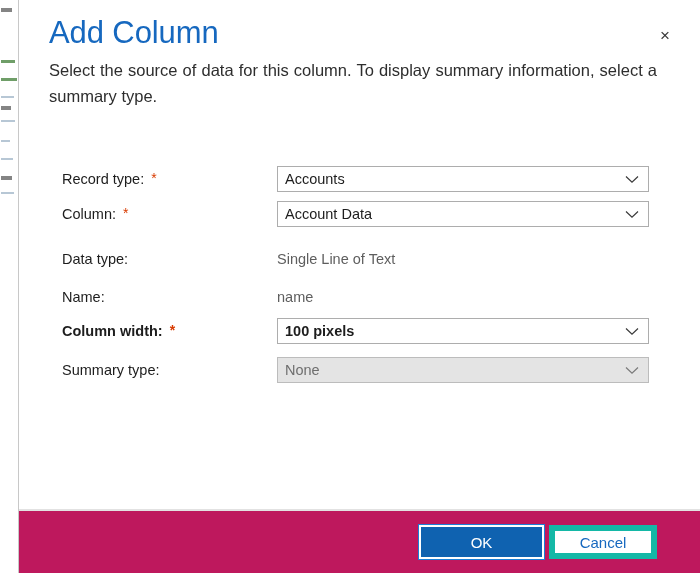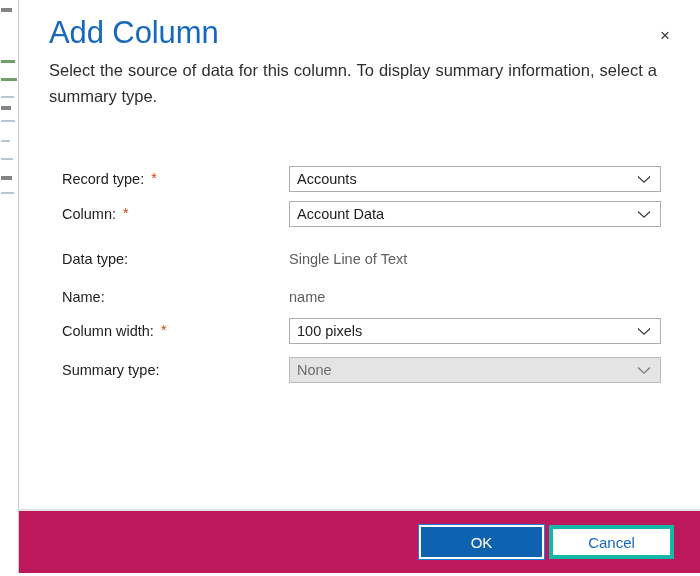--- a/index.html
+++ b/index.html
@@ -130,21 +130,21 @@
     font-size: 14px;
     vertical-align: top;
     position: relative;
     top: -1px;
     margin-left: 7px;
     font-family: "Liberation Sans", sans-serif;
   }
 
   .row-field {
     position: absolute;
-    left: 270px;
+    left: 258px;
     top: 0;
     width: 336px;
   }
 
   .combo {
     position: relative;
     width: 372px;
     height: 26px;
     box-sizing: border-box;
     border: 1px solid #adadad;
@@ -219,24 +219,24 @@
   .btn-ok {
     left: 400px;
     width: 125px;
     background: #0f62b0;
     color: #ffffff;
     border: 2px solid #ffffff;
     outline: 1px solid #1c7fd6;
   }
   .btn-cancel {
     left: 530px;
-    width: 125px;
+    width: 108px;
     background: #ffffff;
     color: #1668bf;
-    border: 4px solid #14b8a6;
+    border: 6px solid #14b8a6;
   }
 
   
   #bottom-edge {
     position: absolute;
     left: 0; bottom: 0;
     width: 700px; height: 3px;
     background: #ffffff;
   }
 </style>
@@ -308,21 +308,21 @@
         </div>
       </div>
 
       <div class="form-row" style="top:124px;">
         <div class="row-label">Name:</div>
         <div class="row-field">
           <div class="static-val">name</div>
         </div>
       </div>
 
-      <div class="form-row" style="top:158px;">
+      <div class="form-row" style="top:158px;font-weight:bold;">
         <div class="row-label">
           <span>Column width:</span><span class="req-star">*</span>
         </div>
         <div class="row-field">
           <div class="combo">
             <span class="combo-text">100 pixels</span>
             <span class="chev">
               <svg width="14" height="9" viewBox="0 0 14 9">
                   <path d="M1 1.5 L7 7.2 L13 1.5" fill="none" stroke="#3a3a3a" stroke-width="1.2"></path>
                 </svg>

